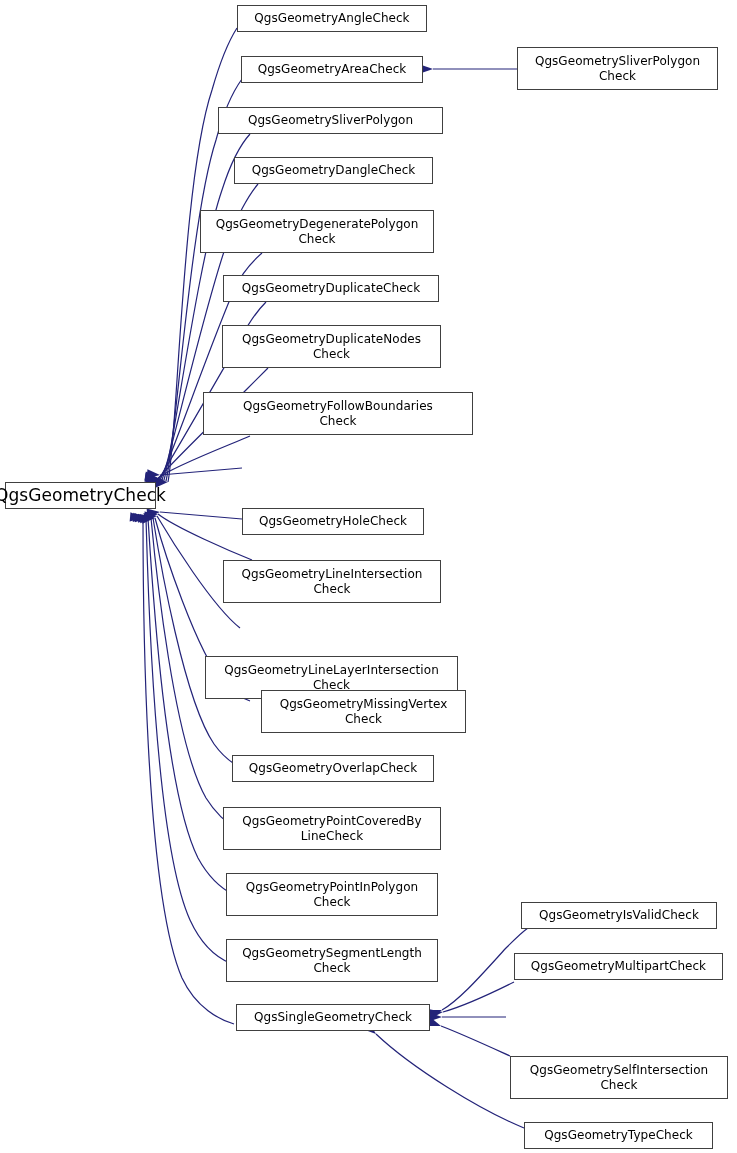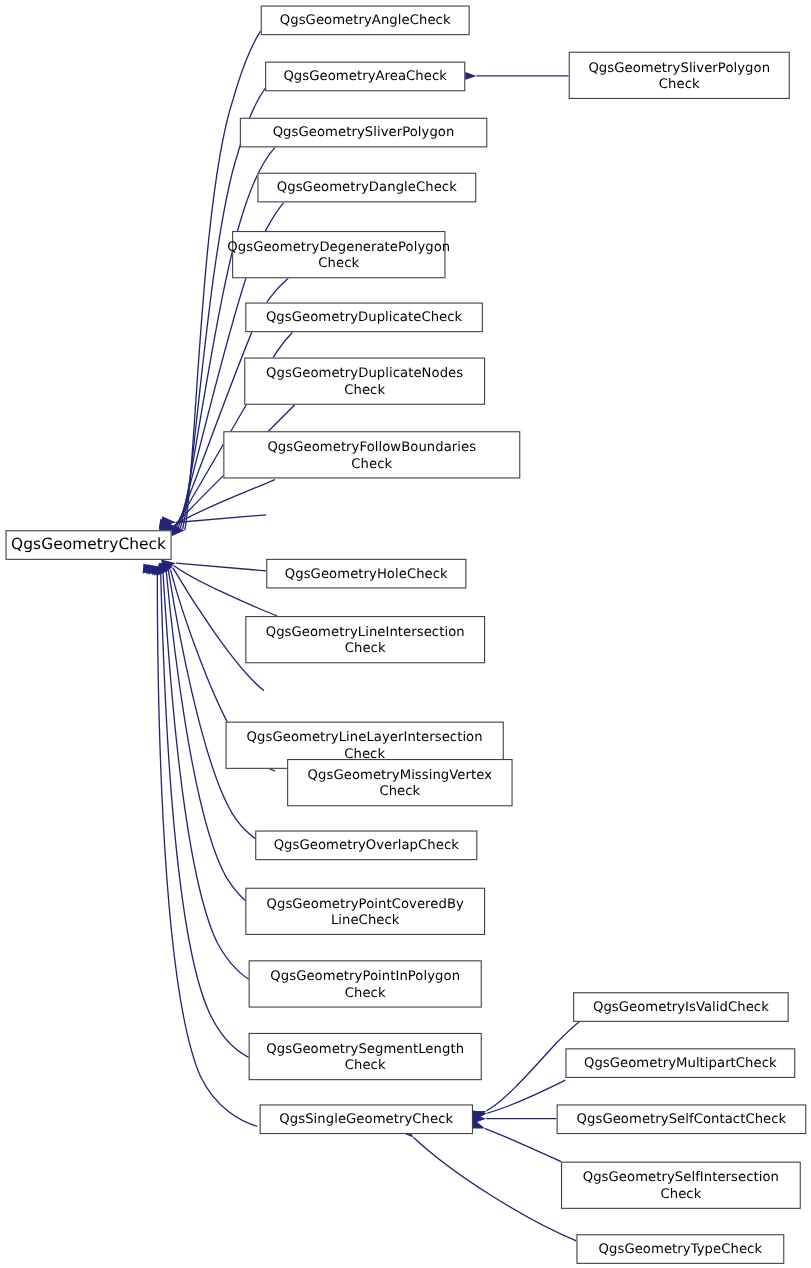--- a/index.html
+++ b/index.html
@@ -41,21 +41,21 @@
     justify-content: center;
     text-align: center;
     color: #000000;
     font-size: 12px;
     line-height: 15px;
     letter-spacing: 0.05px;
     white-space: pre-line;
     cursor: pointer;
   }
   .class-node.root {
-    font-size: 14px;
+    font-size: 17px;
   }
 </style>
 </head>
 <body>
 
 <div id="diagram-root">
 
   <svg id="edge-layer" viewBox="0 0 737 1153" width="737" height="1153" xmlns="http://www.w3.org/2000/svg">
     <g id="edge-paths">
         <path d="M 168,482 C 178,430 182,180 212,90 C 220,62 228,42 237,28" fill="none" stroke="#232379" stroke-width="1.2"></path>
@@ -110,21 +110,21 @@
         <polygon points="0,0 13,-4.6 13,4.6" fill="#232379" transform="translate(376,1034) rotate(220)"></polygon>
       </g>
   </svg>
 
   <div id="node-layer">
       <div class="class-node root" style="left: 5px; top: 482px; width: 151px; height: 27px;">QgsGeometryCheck</div>
       <div class="class-node" style="left: 237px; top: 5px; width: 190px; height: 27px;">QgsGeometryAngleCheck</div>
       <div class="class-node" style="left: 241px; top: 56px; width: 182px; height: 27px;">QgsGeometryAreaCheck</div>
       <div class="class-node" style="left: 218px; top: 107px; width: 225px; height: 27px;">QgsGeometrySliverPolygon</div>
       <div class="class-node" style="left: 234px; top: 157px; width: 199px; height: 27px;">QgsGeometryDangleCheck</div>
-      <div class="class-node" style="left: 211px; top: 210px; width: 194px; height: 43px;">QgsGeometryDegeneratePolygon
+      <div class="class-node" style="left: 200px; top: 210px; width: 234px; height: 43px;">QgsGeometryDegeneratePolygon
 Check</div>
       <div class="class-node" style="left: 223px; top: 275px; width: 216px; height: 27px;">QgsGeometryDuplicateCheck</div>
       <div class="class-node" style="left: 222px; top: 325px; width: 219px; height: 43px;">QgsGeometryDuplicateNodes
 Check</div>
       <div class="class-node" style="left: 203px; top: 392px; width: 270px; height: 43px; text-align: center;">QgsGeometryFollowBoundaries
 Check</div>
       <div class="class-node" style="left: 242px; top: 508px; width: 182px; height: 27px;">QgsGeometryHoleCheck</div>
       <div class="class-node" style="left: 223px; top: 560px; width: 218px; height: 43px;">QgsGeometryLineIntersection
 Check</div>
       <div class="class-node" style="left: 205px; top: 656px; width: 253px; height: 43px;">QgsGeometryLineLayerIntersection
@@ -136,19 +136,18 @@
 LineCheck</div>
       <div class="class-node" style="left: 226px; top: 873px; width: 212px; height: 43px;">QgsGeometryPointInPolygon
 Check</div>
       <div class="class-node" style="left: 226px; top: 939px; width: 212px; height: 43px;">QgsGeometrySegmentLength
 Check</div>
       <div class="class-node" style="left: 236px; top: 1004px; width: 194px; height: 27px;">QgsSingleGeometryCheck</div>
       <div class="class-node" style="left: 517px; top: 47px; width: 201px; height: 43px;">QgsGeometrySliverPolygon
 Check</div>
       <div class="class-node" style="left: 521px; top: 902px; width: 196px; height: 27px;">QgsGeometryIsValidCheck</div>
       <div class="class-node" style="left: 514px; top: 953px; width: 209px; height: 27px;">QgsGeometryMultipartCheck</div>
-      <div class="class-node" style="left: 506px; top: 1004px; width: 227px; height: 27px;">QgsGeometrySelfContactCheck</div>
       <div class="class-node" style="left: 510px; top: 1056px; width: 218px; height: 43px;">QgsGeometrySelfIntersection
 Check</div>
       <div class="class-node" style="left: 524px; top: 1122px; width: 189px; height: 27px;">QgsGeometryTypeCheck</div>
     </div>
 
 </div>
 
 </body></html>

